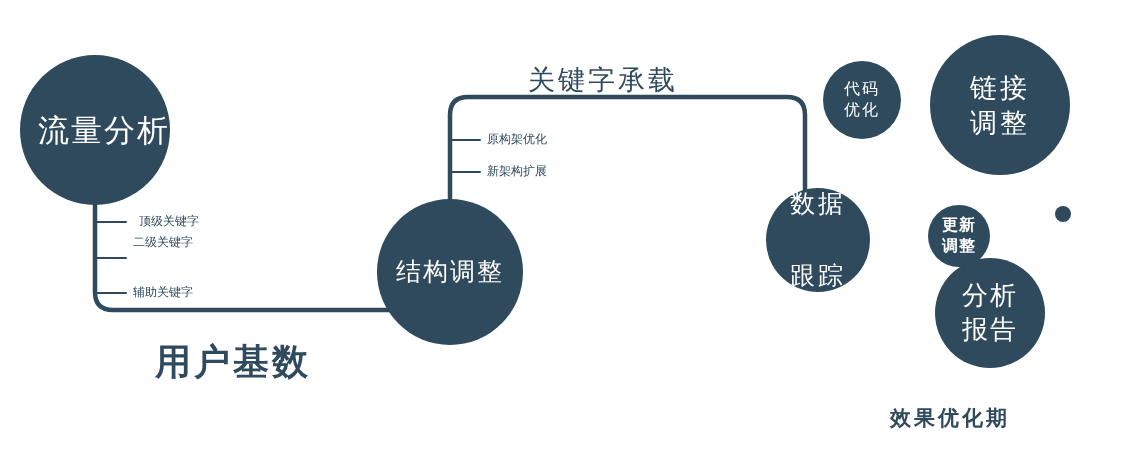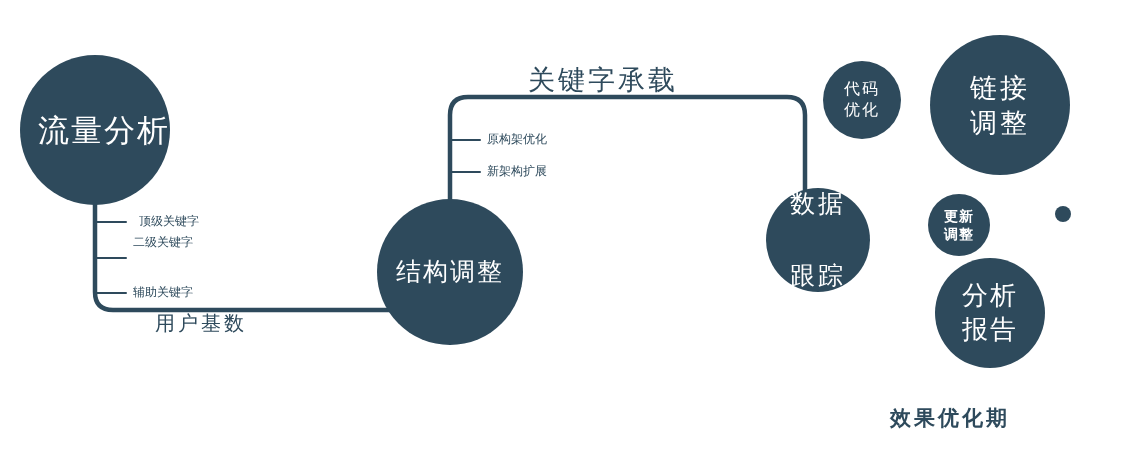--- a/index.html
+++ b/index.html
@@ -44,38 +44,38 @@
     align-items: center;
     justify-content: center;
     text-align: center;
     line-height: 1.3;
   }
   .node-traffic  { left: 20px;  top: 55px;  width: 150px; height: 150px; font-size: 31px; letter-spacing: 2px; align-items: flex-end; }
   .node-structure{ left: 377px; top: 199px; width: 146px; height: 146px; font-size: 25px; letter-spacing: 2px; }
   .node-tracking { left: 766px; top: 188px; width: 104px; height: 104px; font-size: 25px; letter-spacing: 3px; justify-content: space-between; }
   .node-code     { left: 823px; top: 61px;  width: 78px;  height: 78px;  font-size: 16px; letter-spacing: 2px; }
   .node-link     { left: 930px; top: 35px;  width: 140px; height: 140px; font-size: 27px; letter-spacing: 3px; }
-  .node-update   { left: 928px; top: 194px; width: 62px;  height: 62px;  font-size: 14px; font-weight: 700; letter-spacing: 1px; }
+  .node-update   { left: 928px; top: 205px; width: 62px;  height: 62px;  font-size: 16px; font-weight: 700; letter-spacing: 1px; }
   .node-report   { left: 935px; top: 258px; width: 110px; height: 110px; font-size: 26px; font-weight: 400; letter-spacing: 2px; }
   .small-dot {
     position: absolute;
     left: 1055px; top: 206px;
     width: 16px; height: 16px;
     border-radius: 50%;
     background: var(--primary);
   }
   .edge-label {
     position: absolute;
     color: var(--primary);
     white-space: nowrap;
   }
   .edge-label-user-base {
-    left: 155px; top: 310px;
-    font-size: 20px;
-    font-weight: 400;
+    left: 155px; top: 338px;
+    font-size: 36px;
+    font-weight: 700;
     letter-spacing: 3px;
   }
   .edge-label-keyword {
     left: 528px; top: 62px;
     font-size: 27px;
     font-weight: 400;
     letter-spacing: 3px;
   }
   .branch-label {
     position: absolute;

